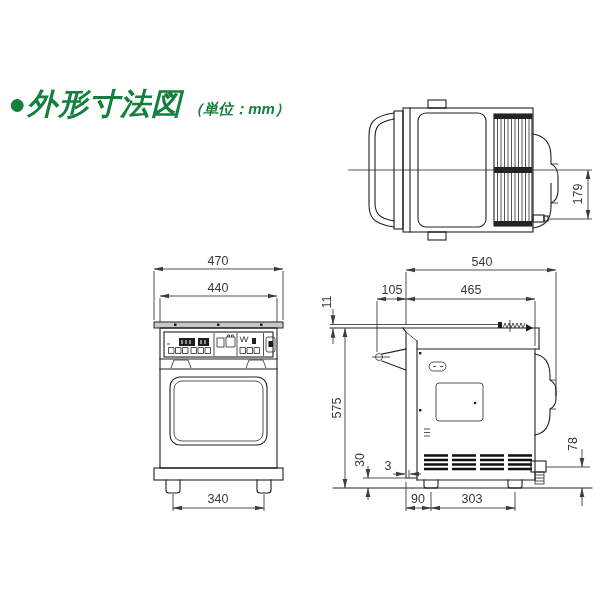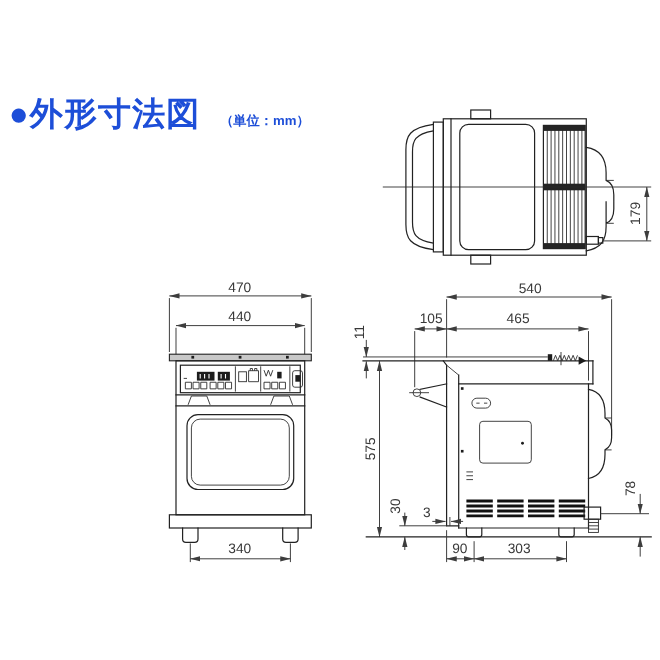--- a/index.html
+++ b/index.html
@@ -1,20 +1,20 @@
 <!DOCTYPE html>
 <html><head>
 <meta charset="utf-8">
 <style>
   html,body{margin:0;padding:0;background:#ffffff;}
   .canvas{position:relative;width:600px;height:600px;background:#ffffff;overflow:hidden;
           font-family:"Liberation Sans", sans-serif;}
-  .title-row{position:absolute;left:8px;top:84px;display:flex;align-items:baseline;gap:6px;color:#1d4ed8;}
+  .title-row{position:absolute;left:8px;top:84px;display:flex;align-items:baseline;gap:6px;color:#15803d;font-style:italic;}
   .t-main{font-size:30px;font-weight:bold;letter-spacing:1px;}
-  .t-unit{font-size:12px;font-weight:bold;margin-left:12px;}
+  .t-unit{font-size:15px;font-weight:bold;}
   svg{position:absolute;left:0;top:0;}
   .obj{stroke:#222222;stroke-width:1.1;fill:none;stroke-linecap:square;}
   .objthin{stroke:#2a2a2a;stroke-width:0.8;fill:none;}
   .filldark{fill:#1d1d1d;stroke:none;}
   .dim{stroke:#3d3d3d;stroke-width:0.9;fill:none;}
   .dtxt{font-family:"Liberation Sans", sans-serif;font-size:12.5px;fill:#383838;}
   .plate{fill:#c8c8c8;stroke:#222;stroke-width:1;}
   .band{fill:#242424;stroke:none;}
   .vent{stroke:#111;stroke-width:2.6;fill:none;}
   .wh{stroke:#fff;stroke-width:1;fill:none;}

